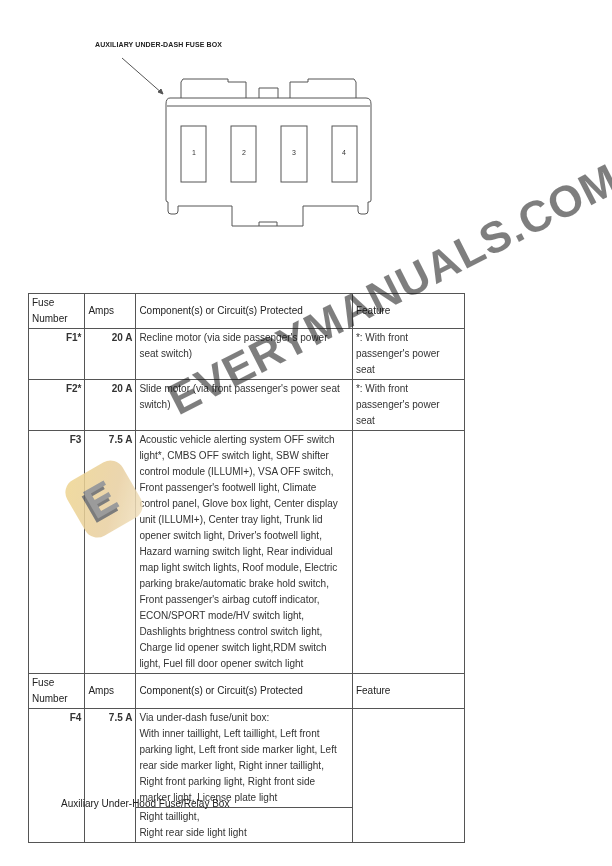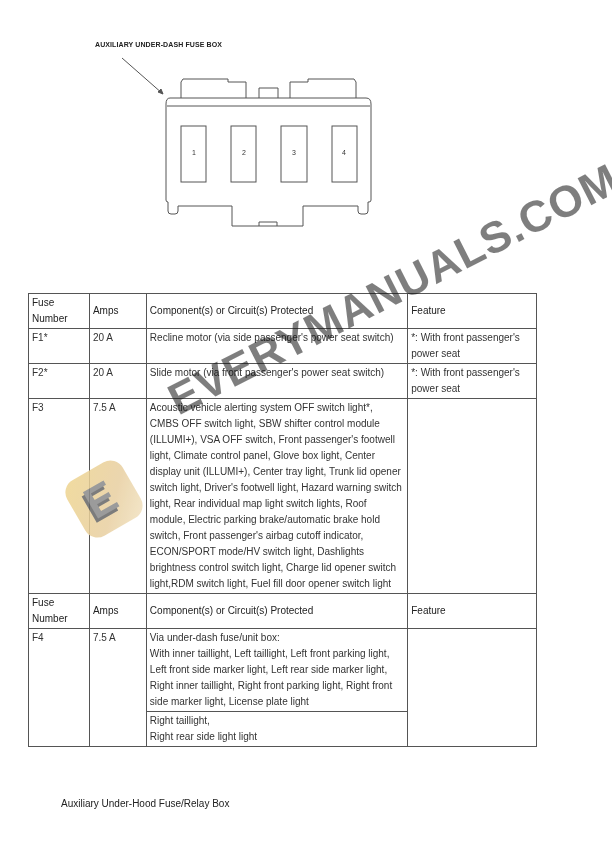--- a/index.html
+++ b/index.html
@@ -1,25 +1,25 @@
 <!DOCTYPE html>
 <html><head>
 <meta charset="utf-8">
 <style>
   html, body { margin:0; padding:0; background:#fff; }
   body { width:612px; height:866px; position:relative; overflow:hidden;
          font-family:"Liberation Sans", sans-serif; color:#333; }
   .diagram-label { position:absolute; left:95px; top:41px; font-size:7px; font-weight:bold; color:#222; letter-spacing:0.1px; }
   .diagram { position:absolute; left:0; top:0; width:612px; height:250px; }
   .fuse-num { font-family:"Liberation Sans", sans-serif; font-size:7px; fill:#333; }
-  table.fuses { position:absolute; left:28px; top:293px; width:509px; border-collapse:collapse; font-size:10px; line-height:16px; color:#333; }
+  table.fuses { position:absolute; left:28px; top:293px; width:437px; border-collapse:collapse; font-size:10px; line-height:16px; color:#333; }
   table.fuses td { border:1px solid #555; vertical-align:top; padding:1px 3px; }
   table.fuses tr.head td { vertical-align:middle; color:#222; }
   col.c1 { width:61px; } col.c2 { width:57px; } col.c3 { width:262px; } col.c4 { width:129px; }
-  td.center { text-align:left; }
+  td.center { text-align:right;font-weight:bold; }
   .section-title { position:absolute; left:29px; top:798px; font-size:10px; color:#222;margin-left:32px; }
   .watermark { position:absolute; left:160px; top:380px; font-size:44px; font-weight:bold; color:rgba(20,20,20,0.55);
                transform:rotate(-27deg); transform-origin:left top; letter-spacing:1px; white-space:nowrap; pointer-events:none;
                font-family:"Liberation Sans", sans-serif; }
   .wm-logo { position:absolute; left:72px; top:467px; width:64px; height:64px; border-radius:14px;
              background:linear-gradient(135deg,#efd58e,#e8cfa0 60%,#f2e3c2); transform:rotate(-30deg); opacity:0.85; }
   .wm-logo span { position:absolute; left:14px; top:6px; font-size:44px; font-weight:bold; color:#8a8a8a; text-shadow:-3px 3px 0 #666; }
 </style>
 </head>
 <body>

